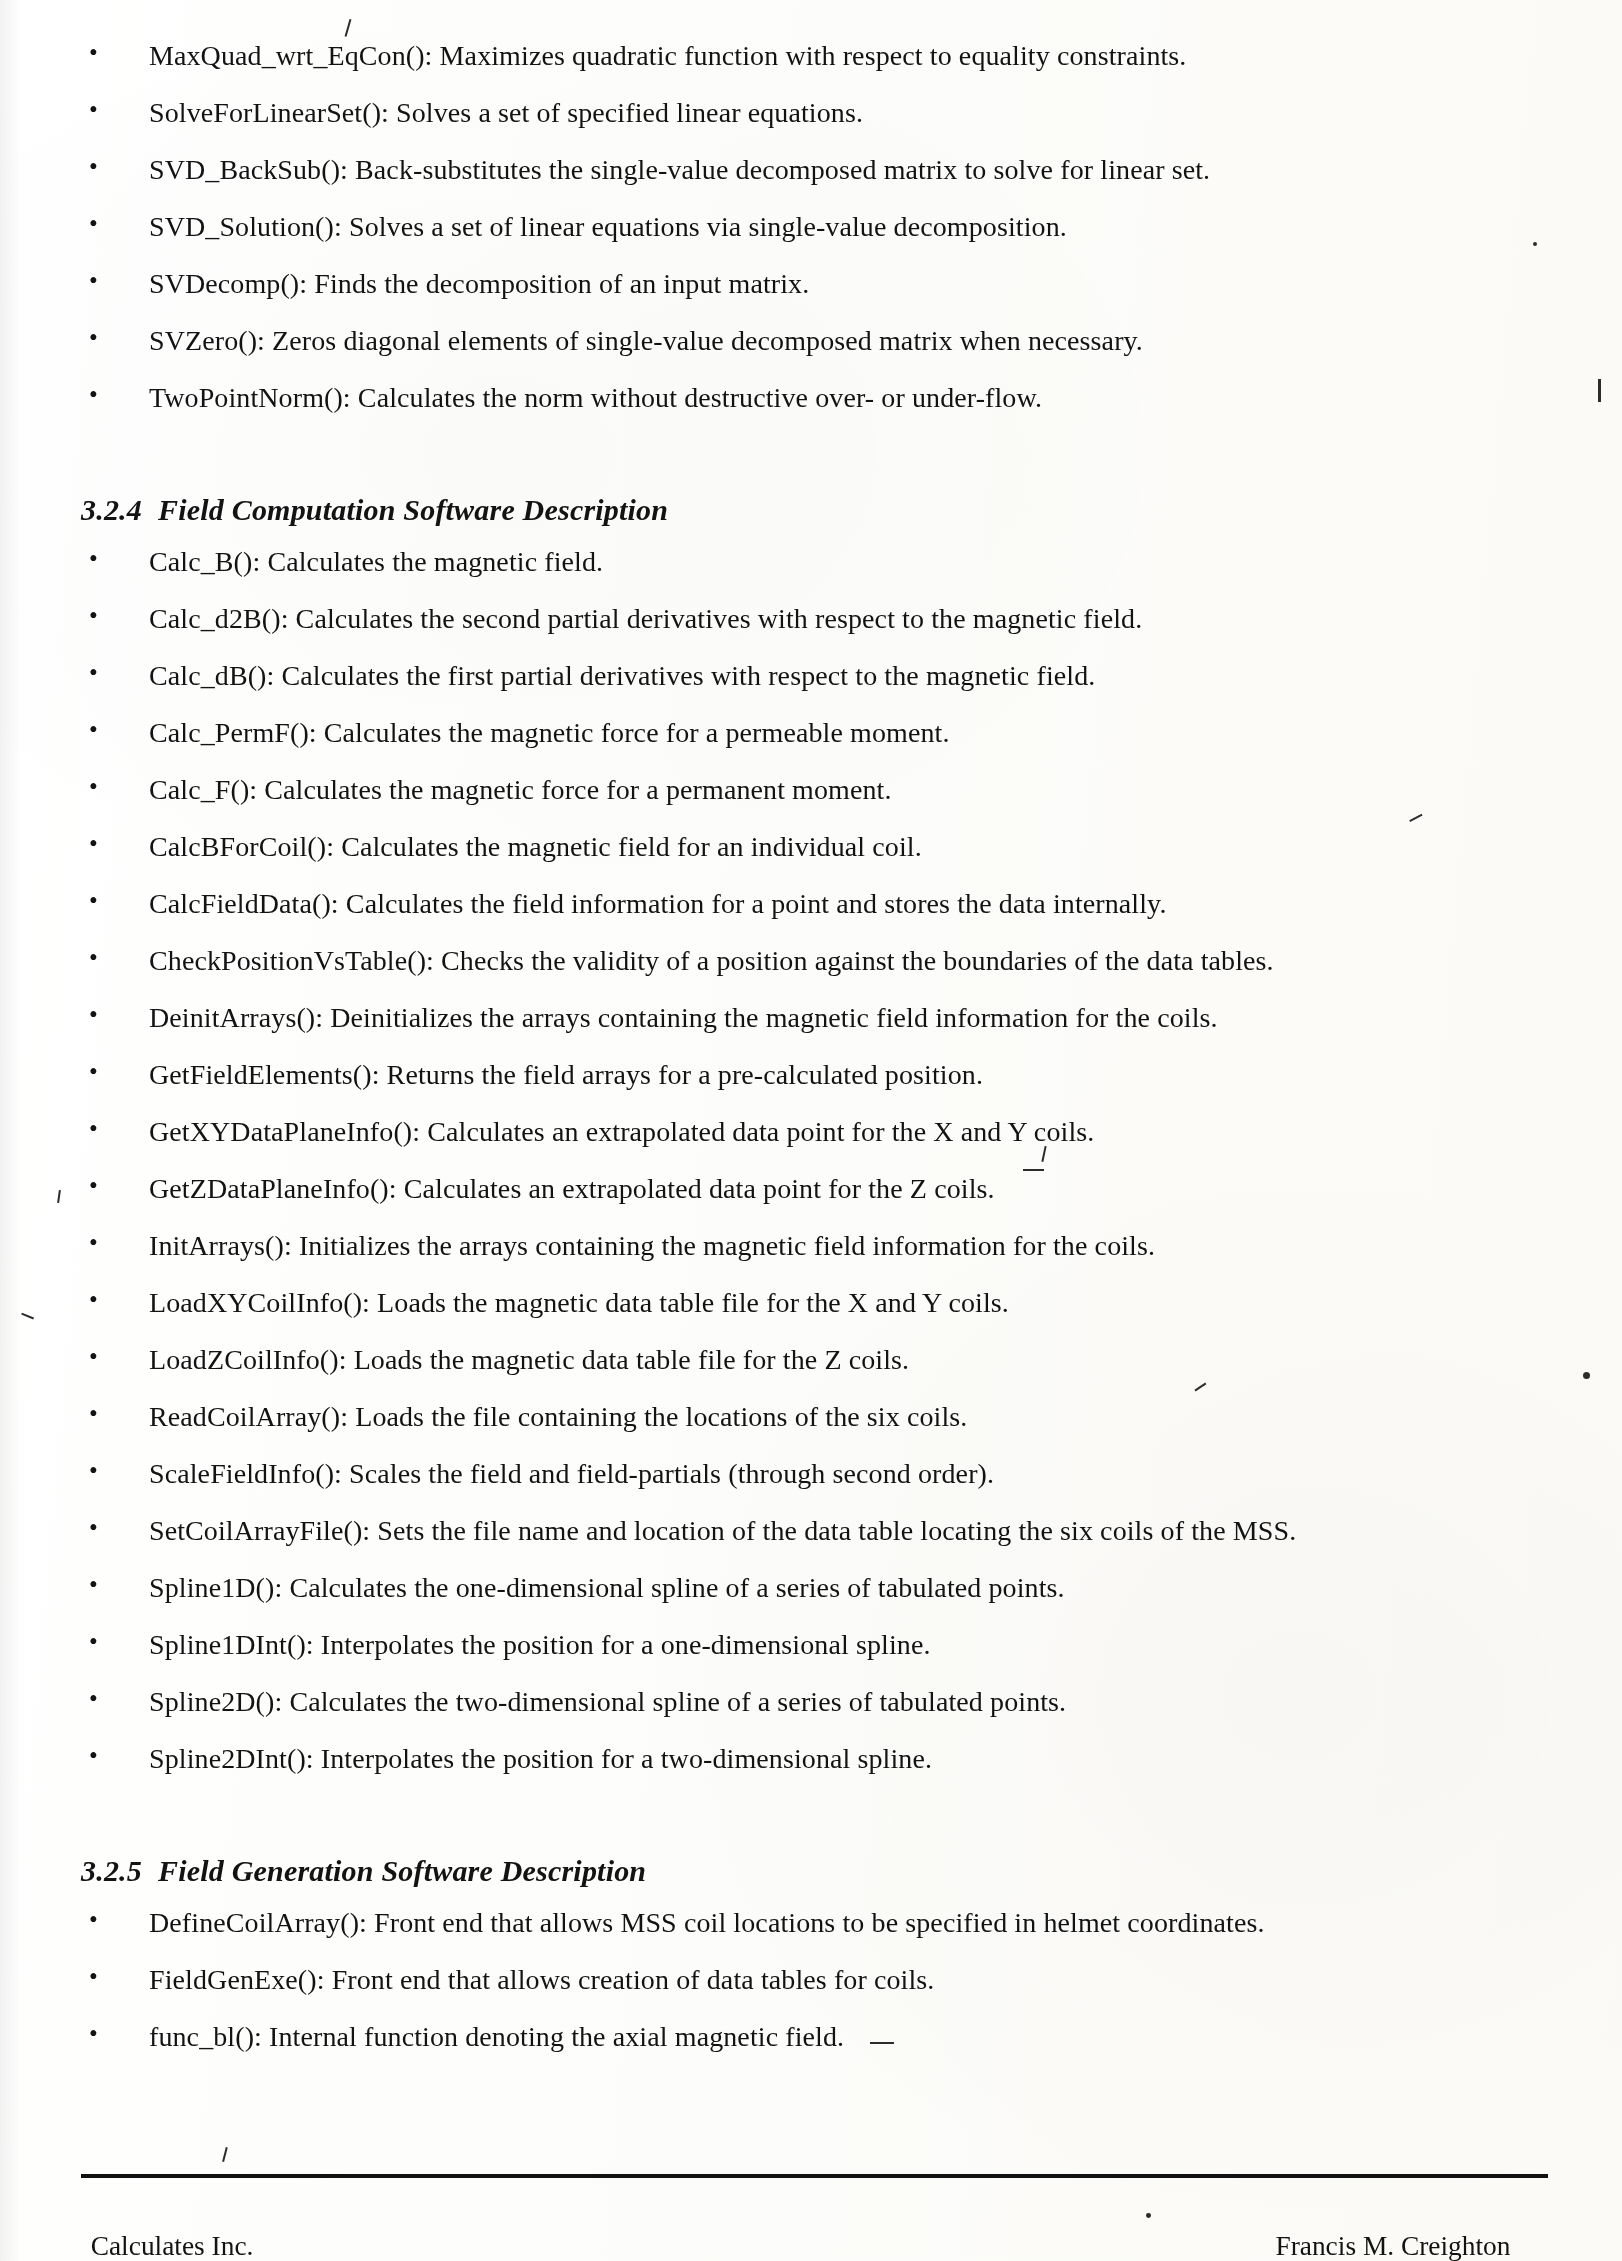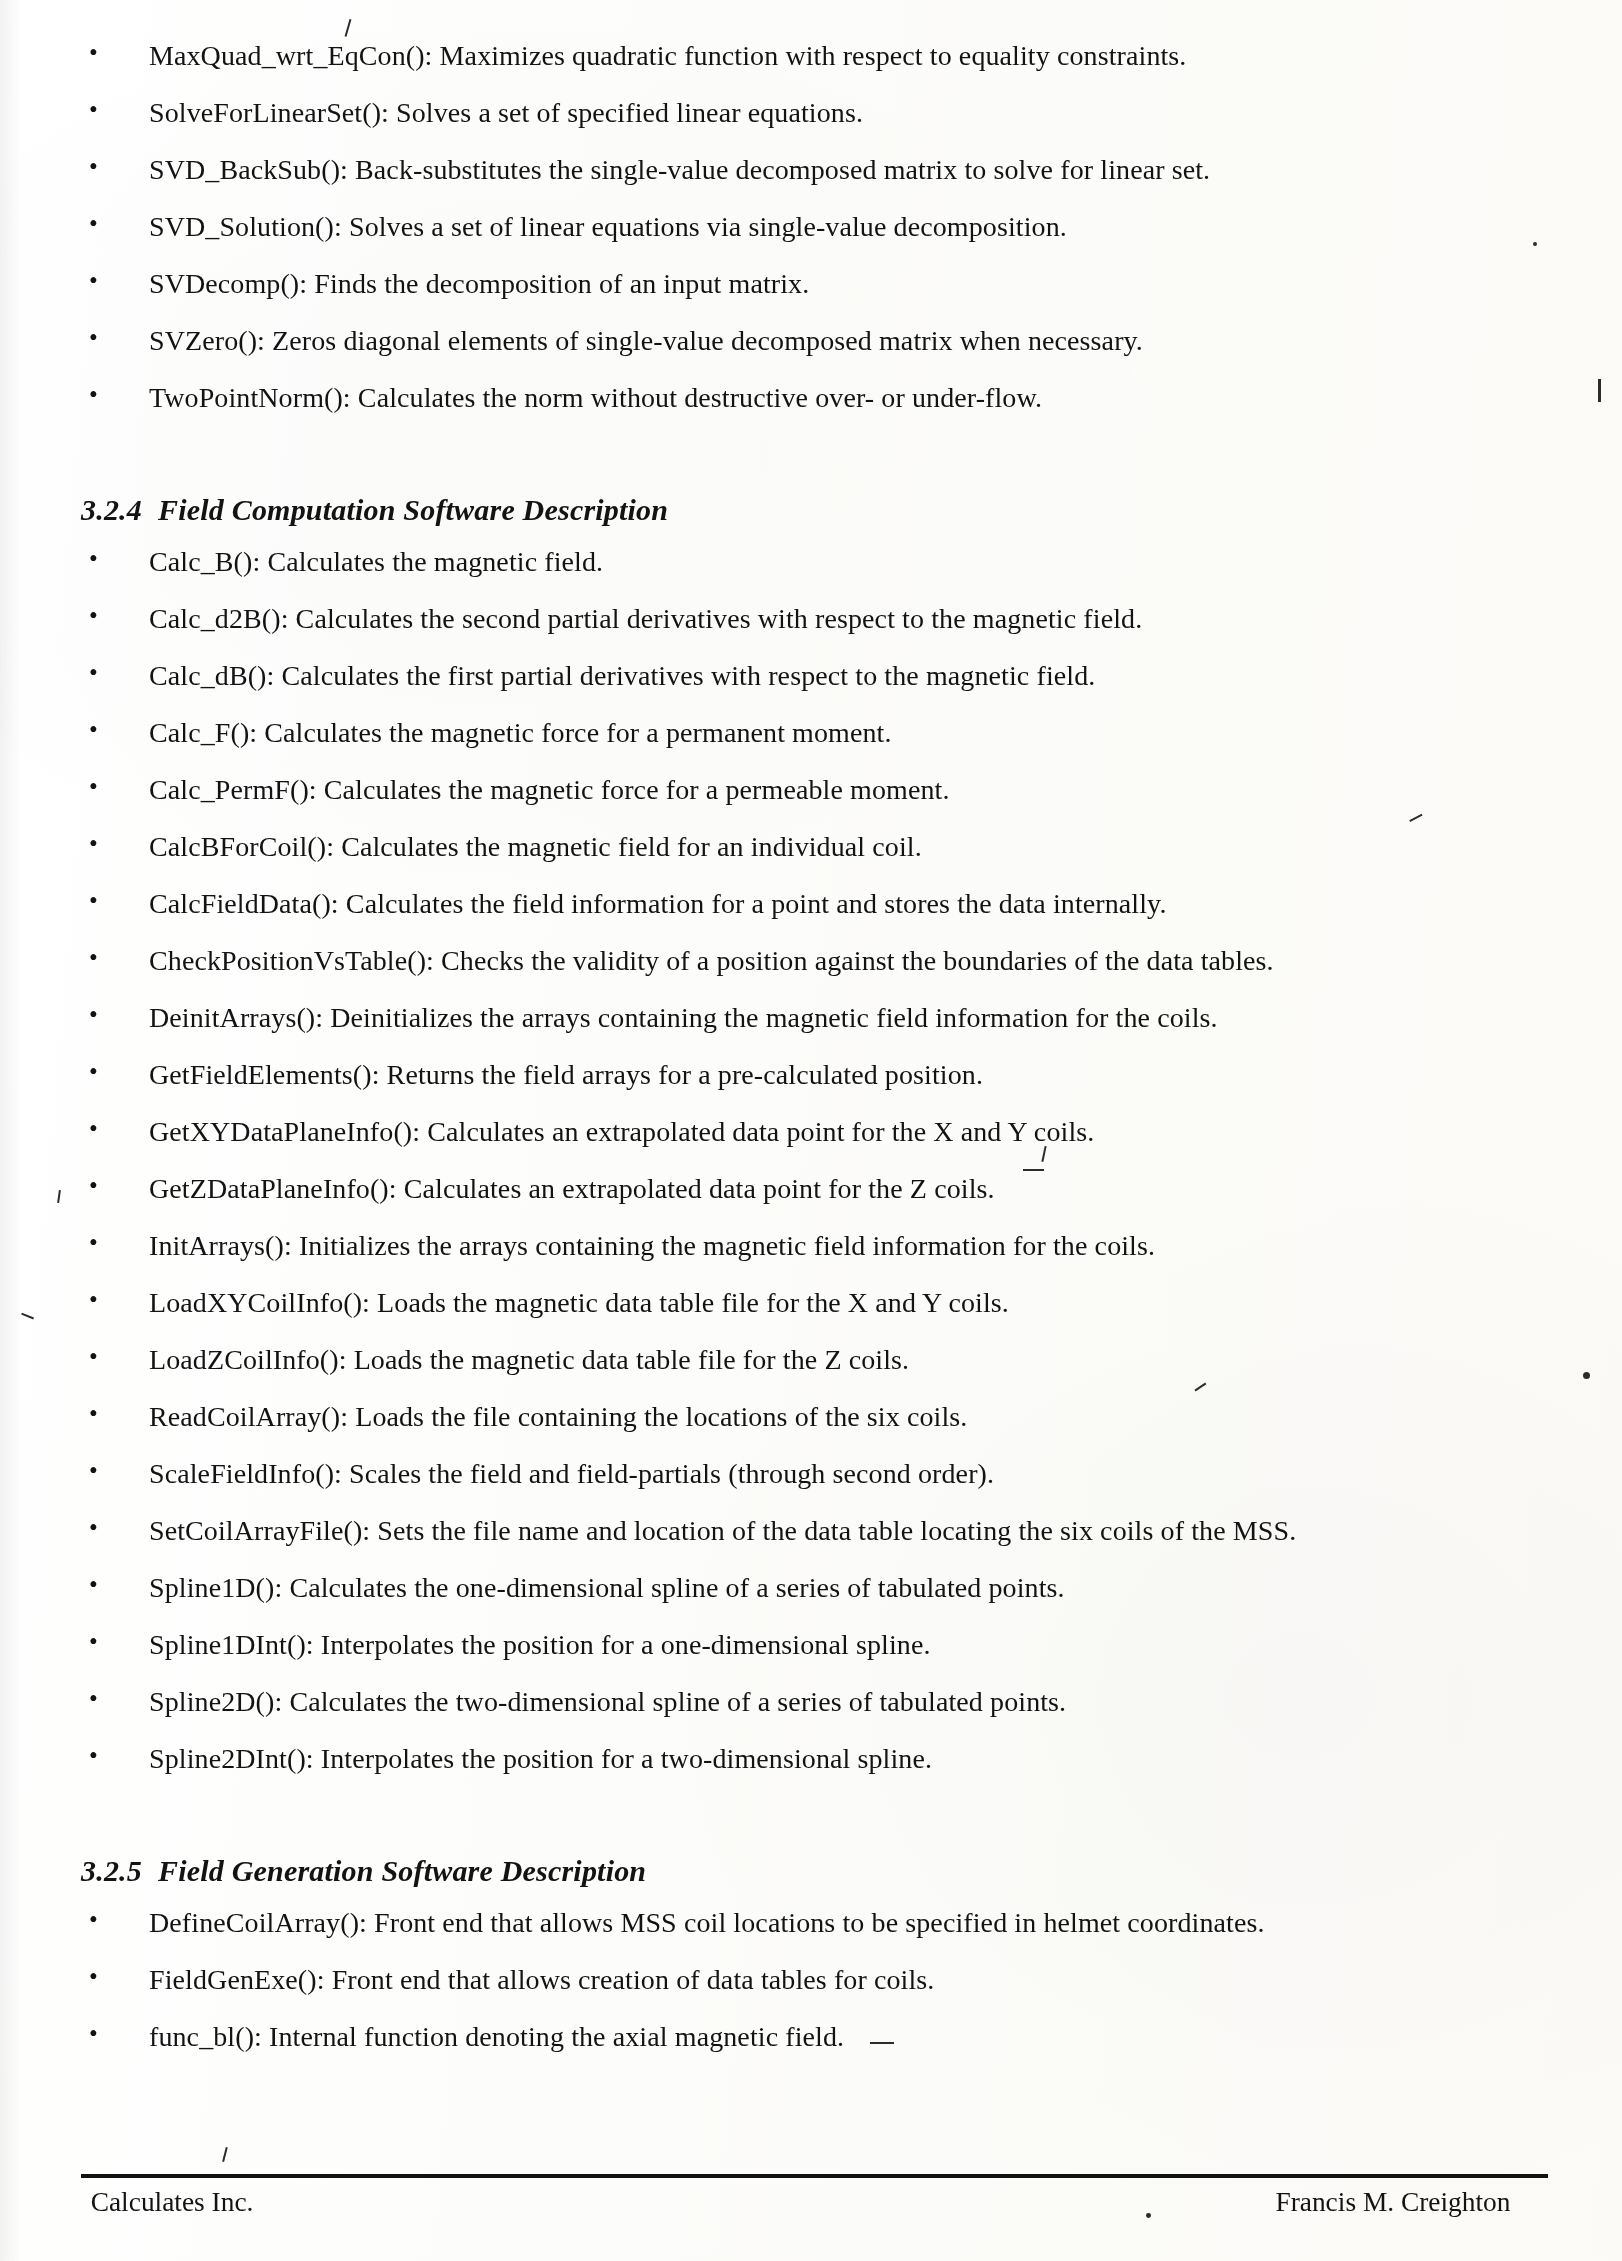--- a/index.html
+++ b/index.html
@@ -98,21 +98,21 @@
     margin-bottom: 9px;
   }
   .footer-row {
     display: flex;
     justify-content: space-between;
     align-items: baseline;
     font-size: 27.4px;
     padding: 0 6.5px 0 9.7px;
   }
   .footer-left  { }
-  .footer-right { margin-right: 31px; }
+  .footer-right { margin-right: 31px; margin-top: 44px; }
   .footer-dot {
     position: absolute;
     left: 1065px;
     top: 39px;
     width: 4.8px;
     height: 4.8px;
     background: #2a2a2a;
     border-radius: 50%;
   }
 
@@ -180,22 +180,22 @@
 
     <div class="block-gap-before-head"></div>
     <h2 class="section">
       <span class="secnum">3.2.4</span><span>Field Computation Software Description</span>
     </h2>
     <div class="block-gap-after-head"></div>
     <ul class="fnlist" id="list-324">
         <li><span class="fname">Calc_B():</span><span class="fdesc">  Calculates the magnetic field.</span></li>
         <li><span class="fname">Calc_d2B():</span><span class="fdesc">  Calculates the second partial derivatives with respect to the magnetic field.</span></li>
         <li><span class="fname">Calc_dB():</span><span class="fdesc">  Calculates the first partial derivatives with respect to the magnetic field.</span></li>
+        <li><span class="fname">Calc_PermF():</span><span class="fdesc">  Calculates the magnetic force for a permeable moment.</span></li>
         <li><span class="fname">Calc_F():</span><span class="fdesc">  Calculates the magnetic force for a permanent moment.</span></li>
-        <li><span class="fname">Calc_PermF():</span><span class="fdesc">  Calculates the magnetic force for a permeable moment.</span></li>
         <li><span class="fname">CalcBForCoil():</span><span class="fdesc">  Calculates the magnetic field for an individual coil.</span></li>
         <li><span class="fname">CalcFieldData():</span><span class="fdesc">  Calculates the field information for a point and stores the data internally.</span></li>
         <li><span class="fname">CheckPositionVsTable():</span><span class="fdesc">  Checks the validity of a position against the boundaries of the data tables.</span></li>
         <li><span class="fname">DeinitArrays():</span><span class="fdesc">  Deinitializes the arrays containing the magnetic field information for the coils.</span></li>
         <li><span class="fname">GetFieldElements():</span><span class="fdesc">  Returns the field arrays for a pre-calculated position.</span></li>
         <li><span class="fname">GetXYDataPlaneInfo():</span><span class="fdesc">  Calculates an extrapolated data point for the X and Y coils.</span></li>
         <li><span class="fname">GetZDataPlaneInfo():</span><span class="fdesc">  Calculates an extrapolated data point for the Z coils.</span></li>
         <li><span class="fname">InitArrays():</span><span class="fdesc">  Initializes the arrays containing the magnetic field information for the coils.</span></li>
         <li><span class="fname">LoadXYCoilInfo():</span><span class="fdesc">  Loads the magnetic data table file for the X and Y coils.</span></li>
         <li><span class="fname">LoadZCoilInfo():</span><span class="fdesc">  Loads the magnetic data table file for the Z coils.</span></li>

